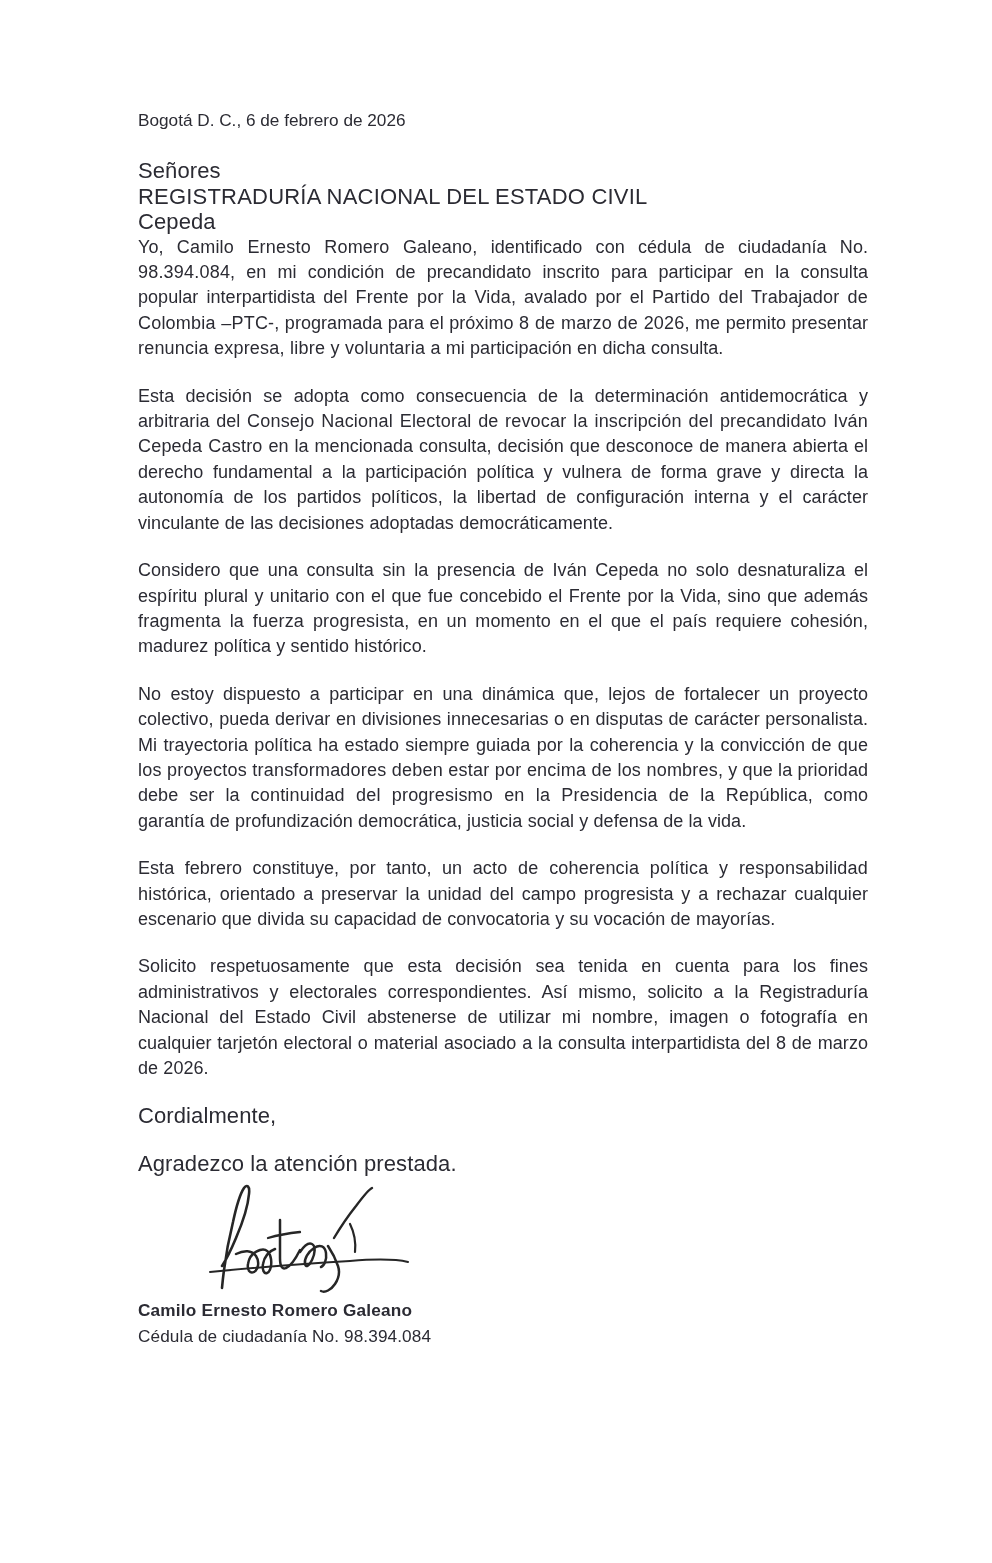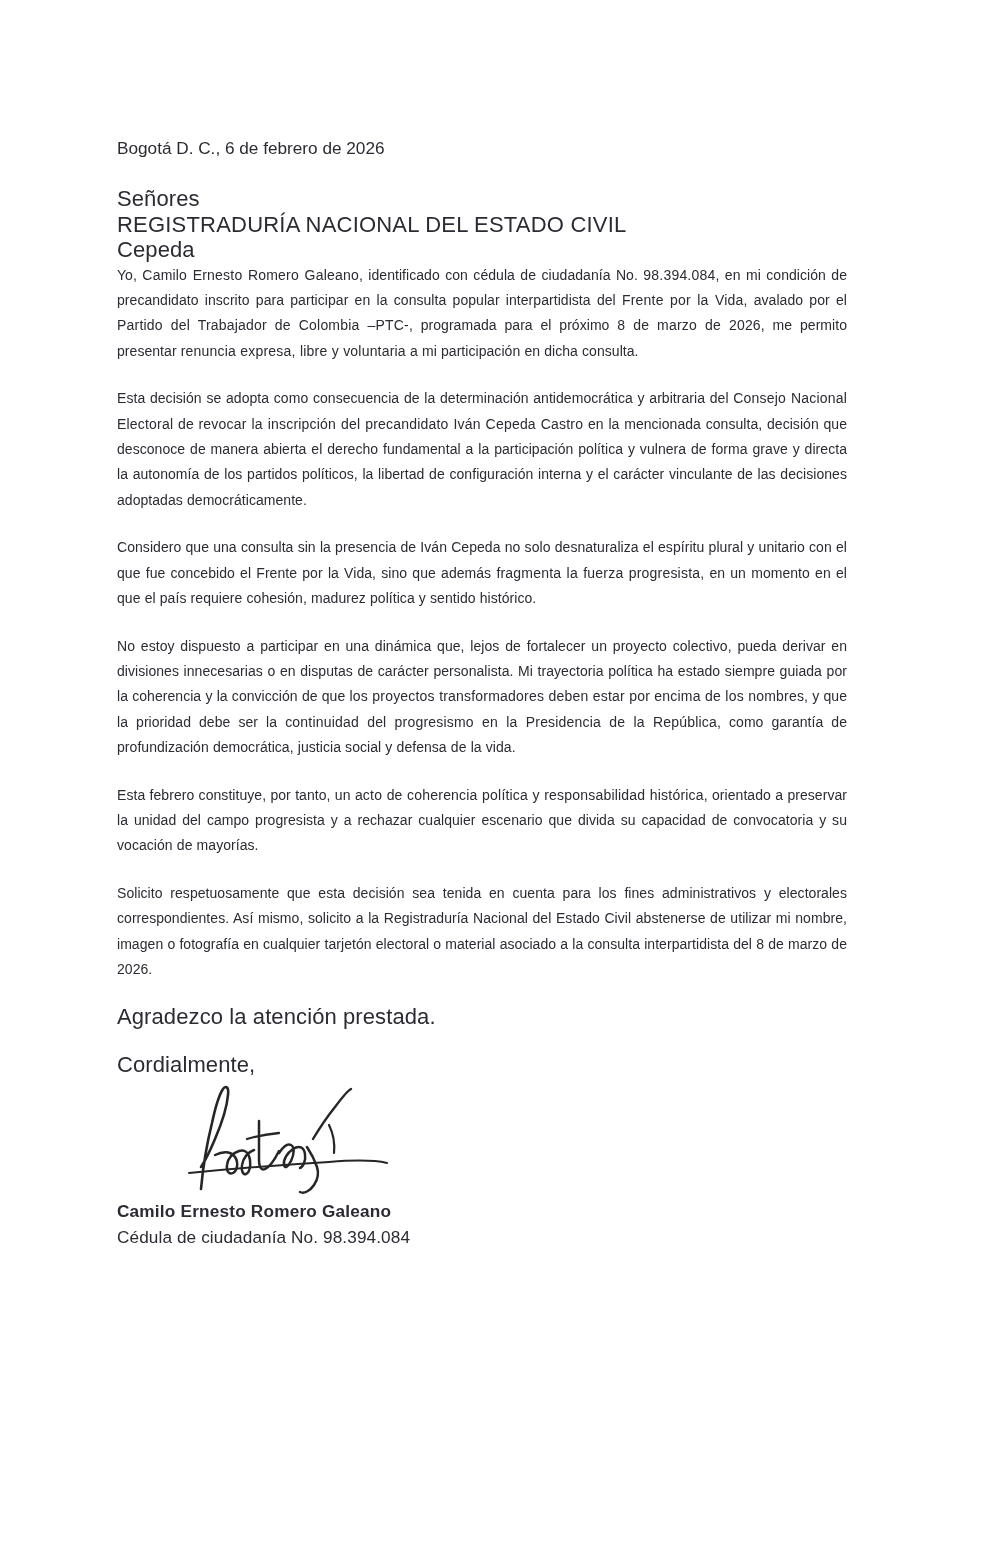--- a/index.html
+++ b/index.html
@@ -22,24 +22,23 @@
     position: absolute;
     left: 0;
     top: 0;
     width: 992px;
     height: 1563px;
     background: #ffffff;
   }
 
   .doc-body {
     position: absolute;
-    left: 117px;
+    left: 138px;
     top: 108px;
     width: 730px;
-    margin-top: 28px;
   }
 
   .line {
     font-size: 22px;
     line-height: 25.4px;
     letter-spacing: 0.1px;
     white-space: pre-wrap;
   }
 
   .date-line {
@@ -58,21 +57,21 @@
     letter-spacing: 0.2px;
   }
 
   .salutation {
     margin-top: 43px;
   }
 
   p.para {
     margin: 0;
     padding: 0;
-    font-size: 14px;
+    font-size: 18px;
     line-height: 25.4px;
     text-align: justify;
     text-justify: inter-word;
     letter-spacing: 0.05px;
     word-spacing: 0.2px;
   }
 
   .para + .para { margin-top: 22px; }
 
   .para-first { margin-top: 42px; }
@@ -124,22 +123,22 @@
     </div>
 
 
     <p class="para para-first"><span>Yo, </span><span class="bold">Camilo Ernesto Romero Galeano</span><span>, identificado con cédula de ciudadanía No. </span><span class="bold">98.394.084</span><span>, en mi condición de precandidato inscrito para participar en la consulta popular interpartidista del </span><span class="bold">Frente por la Vida</span><span>, avalado por el </span><span class="bold">Partido del Trabajador de Colombia –PTC-</span><span>, programada para el próximo </span><span class="bold">8 de marzo de 2026</span><span>, me permito presentar </span><span class="bold">renuncia expresa, libre y voluntaria</span><span> a mi participación en dicha consulta.</span></p>
     <p class="para"><span>Esta decisión se adopta como consecuencia de la determinación antidemocrática y arbitraria del </span><span class="bold">Consejo Nacional Electoral</span><span> de </span><span class="bold">revocar la inscripción del precandidato Iván Cepeda Castro</span><span> en la mencionada consulta, decisión que desconoce de manera abierta el derecho fundamental a la participación política y vulnera de forma grave y directa la autonomía de los partidos políticos, la libertad de configuración interna y el carácter vinculante de las decisiones adoptadas democráticamente.</span></p>
     <p class="para"><span>Considero que una consulta sin la presencia de Iván Cepeda no solo desnaturaliza el espíritu plural y unitario con el que fue concebido el Frente por la Vida, sino que además </span><span class="bold">fragmenta la fuerza progresista</span><span>, en un momento en el que el país requiere cohesión, madurez política y sentido histórico.</span></p>
     <p class="para"><span>No estoy dispuesto a participar en una dinámica que, lejos de fortalecer un proyecto colectivo, pueda derivar en divisiones innecesarias o en disputas de carácter personalista. Mi trayectoria política ha estado siempre guiada por la coherencia y la convicción de que </span><span class="bold">los proyectos transformadores deben estar por encima de los nombres</span><span>, y que la prioridad debe ser la </span><span class="bold">continuidad del progresismo en la Presidencia de la República</span><span>, como garantía de profundización democrática, justicia social y defensa de la vida.</span></p>
     <p class="para"><span>Esta febrero constituye, por tanto, un </span><span class="bold">acto de coherencia política y responsabilidad histórica</span><span>, orientado a preservar la unidad del campo progresista y a rechazar cualquier escenario que divida su capacidad de convocatoria y su vocación de mayorías.</span></p>
     <p class="para"><span>Solicito respetuosamente que esta decisión sea tenida en cuenta para los fines administrativos y electorales correspondientes. Así mismo, solicito a la Registraduría Nacional del Estado Civil abstenerse de utilizar mi nombre, imagen o fotografía en cualquier tarjetón electoral o material asociado a la consulta interpartidista del 8 de marzo de 2026.</span></p>
 
+    <div class="line closing-sign">Cordialmente,</div>
     <div class="line closing-thanks">Agradezco la atención prestada.</div>
-    <div class="line closing-sign">Cordialmente,</div>
 
     <div class="sig-area">
       <svg class="sig-svg" viewBox="0 0 230 120" aria-hidden="true">
         <g fill="none" stroke="#262626" stroke-linecap="round" stroke-linejoin="round">
           <path d="M22 108 C24 86, 28 62, 33 42 C36 28, 40 14, 44 8 C47 4, 50 6, 49 14 C48 26, 42 44, 36 58 C31 70, 26 80, 22 86" stroke-width="2.6"></path>
           <path d="M36 74 C44 70, 52 70, 56 76 C60 82, 58 90, 54 92 C50 94, 47 90, 48 84 C49 77, 54 72, 60 70 C66 68, 70 72, 71 79 C72 86, 70 92, 67 93 C64 94, 62 90, 63 84 C64 77, 69 71, 75 69" stroke-width="2.5"></path>
           <path d="M80 40 C80 54, 80 68, 80 78 C80 86, 82 90, 86 88 C91 86, 96 78, 100 70" stroke-width="2.5"></path>
           <path d="M68 58 C78 55, 90 53, 100 52" stroke-width="2.3"></path>
           <path d="M100 72 C104 66, 108 62, 112 64 C116 66, 115 74, 112 80 C109 86, 106 88, 105 84 C104 79, 108 72, 114 68 C120 64, 125 66, 126 73 C127 80, 124 86, 121 87" stroke-width="2.5"></path>
           <path d="M128 66 C132 72, 136 80, 138 86 C140 92, 139 98, 135 104 C131 110, 125 113, 121 111" stroke-width="2.5"></path>

